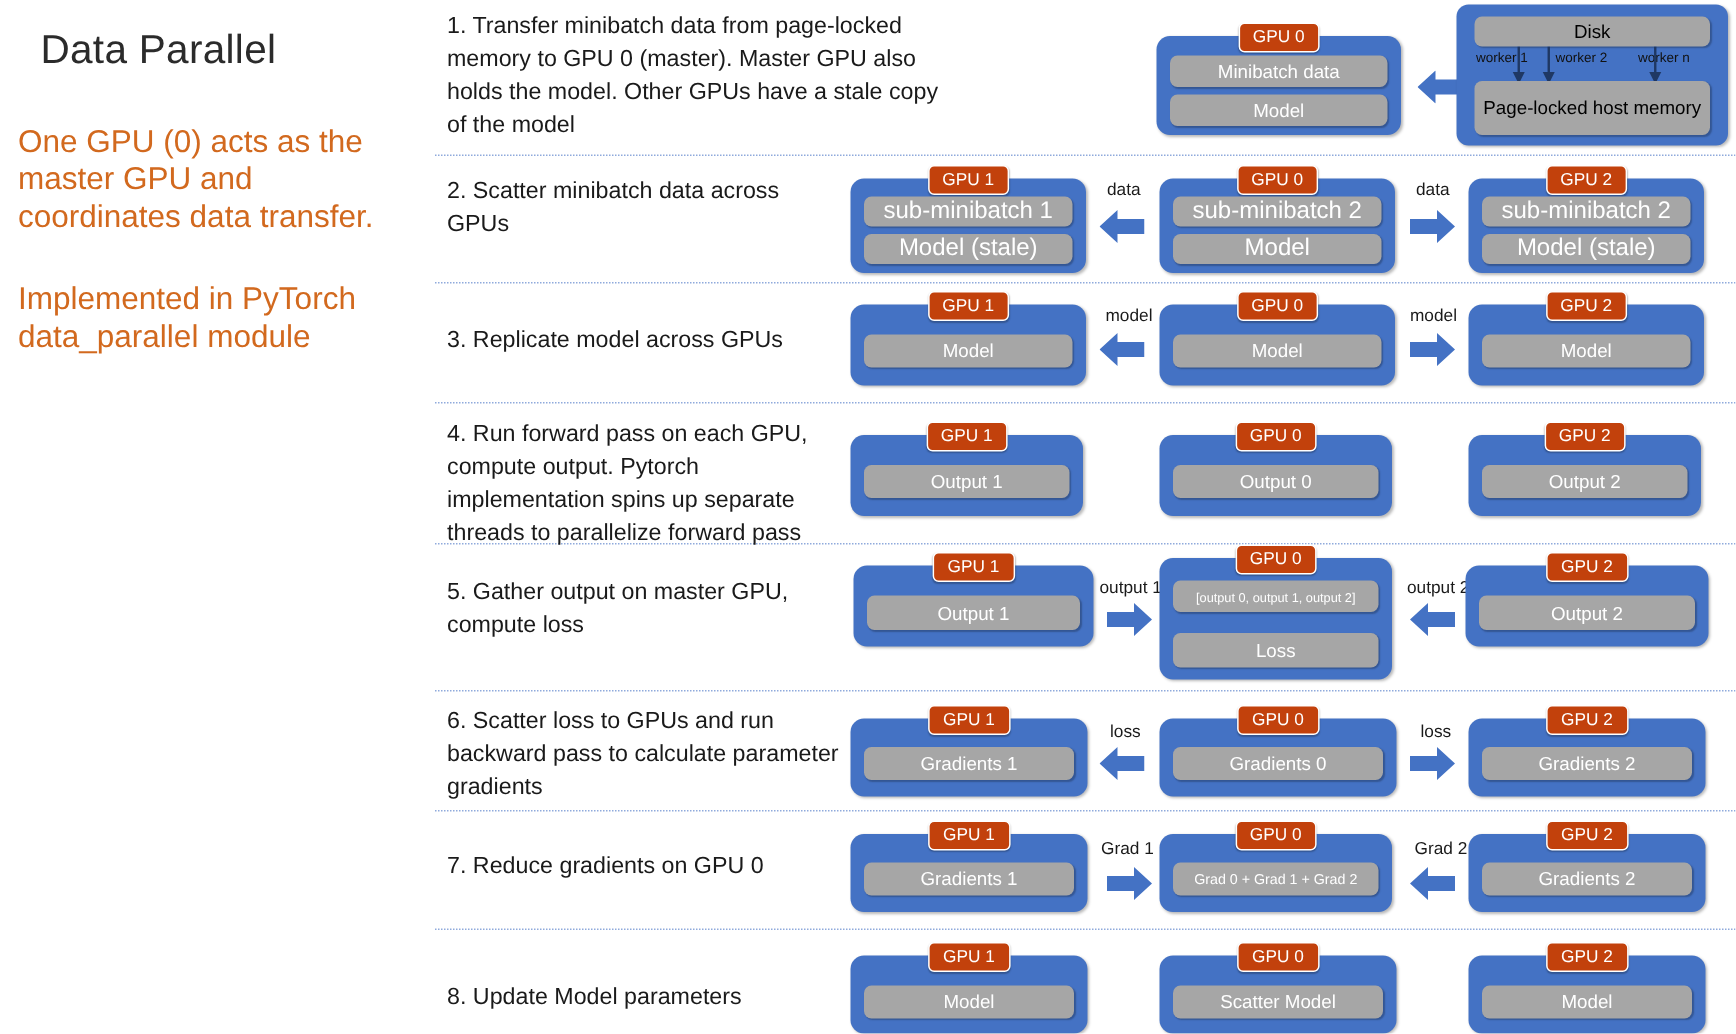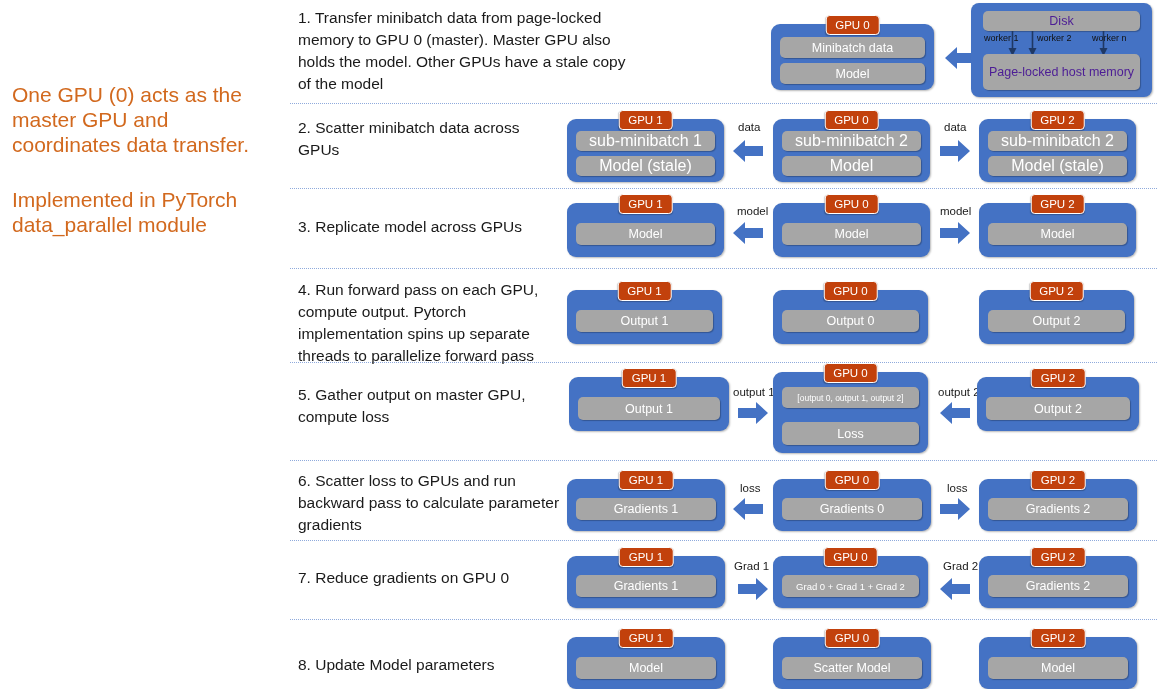--- a/index.html
+++ b/index.html
@@ -70,31 +70,32 @@
     position:absolute;font-size:11.5px;color:#1a1a1a;white-space:nowrap;
   }
 
   
   #host-group{
     position:absolute;
     background:#4472C4;border-radius:8px;
     box-shadow:1px 1px 2px rgba(0,0,0,.28);
   }
   .host-slab{
-    position:absolute;background:#A6A6A6;border-radius:5px;color:#4c1d95;
+    position:absolute;background:#A6A6A6;border-radius:5px;color:#000000;
     display:flex;align-items:center;justify-content:center;text-align:center;
     font-size:12.5px;box-shadow:1px 1px 1px rgba(0,0,0,.25);
   }
   .worker-label{position:absolute;font-size:9px;color:#111;white-space:nowrap;}
   .worker-arrow{position:absolute;width:9px;}
 </style>
 </head>
 <body>
 
 <div id="left-panel">
+  <div id="deck-title">Data Parallel</div>
   <div class="note" id="note-1">One GPU (0) acts as the master GPU and coordinates data transfer.</div>
   <div class="note" id="note-2">Implemented in PyTorch data_parallel module</div>
 </div>
 
 <div id="diagram">
 
   <div class="sep" style="top:103px"></div>
   <div class="sep" style="top:188px"></div>
   <div class="sep" style="top:268px"></div>
   <div class="sep" style="top:362px"></div>

